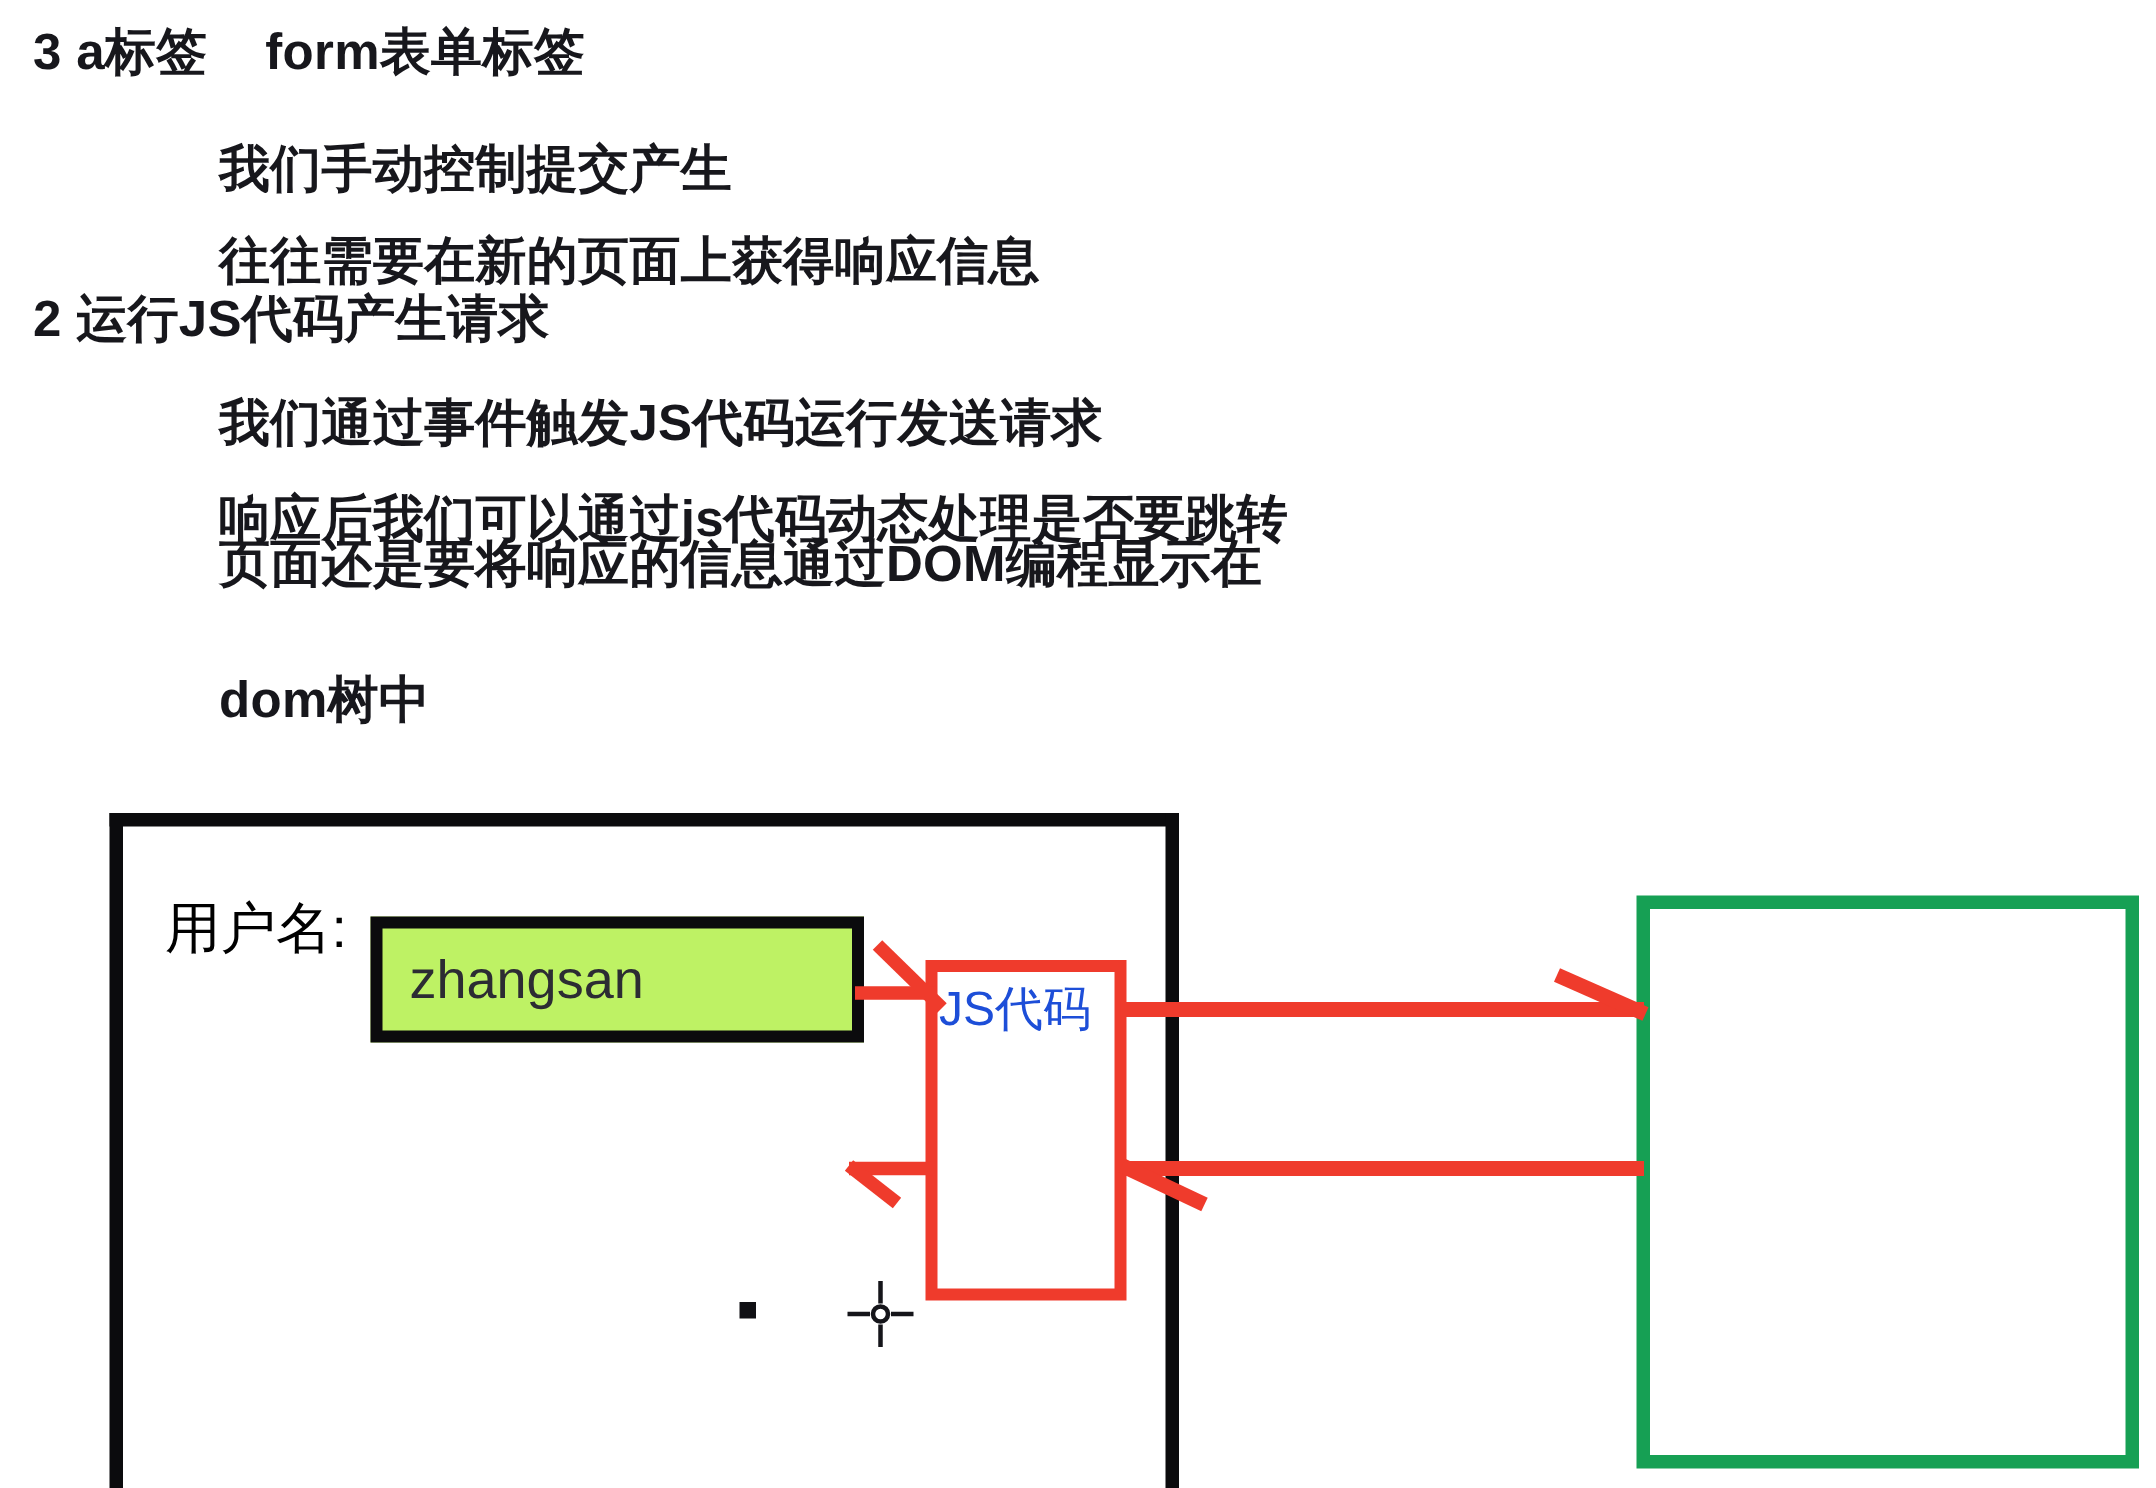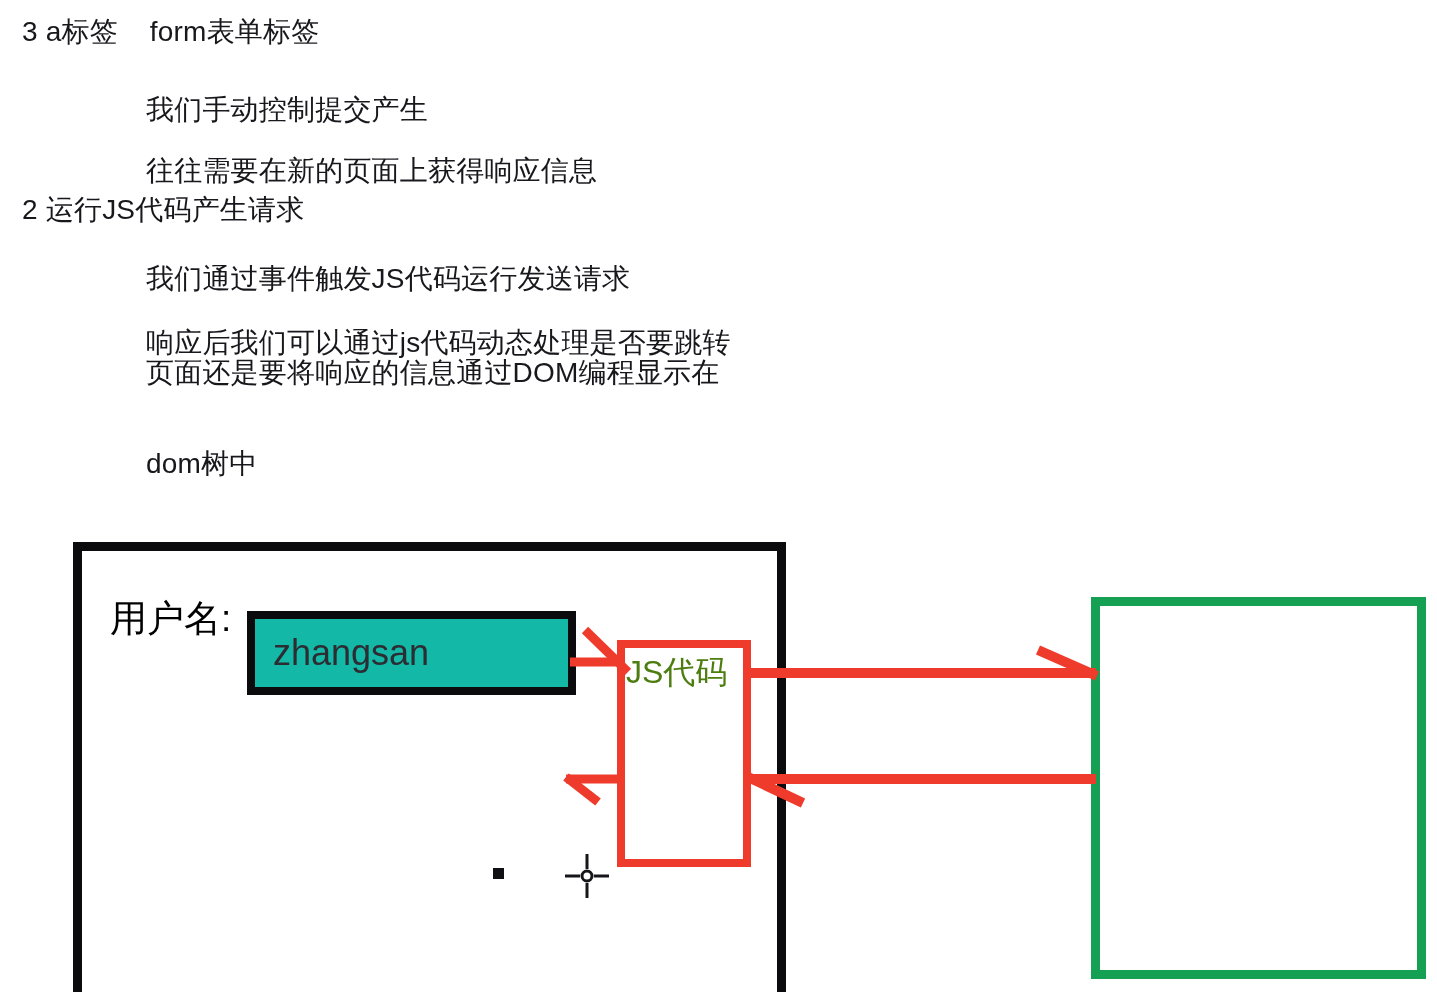--- a/index.html
+++ b/index.html
@@ -21,23 +21,23 @@
   .notes {
     position: absolute;
     left: 0;
     top: 0;
     width: 1437px;
   }
 
   .note-line {
     position: absolute;
     white-space: pre;
-    font-size: 28px;
-    line-height: 1;
-    font-weight: 400;
+    font-size: 34px;
+    line-height: 1;
+    font-weight: 700;
     color: #17171c;
     letter-spacing: 0.2px;
   }
 
   .note-line.level-0 { left: 22px; }
   .note-line.level-1 { left: 146px; }
 
   
   .diagram {
     position: absolute;
@@ -72,21 +72,21 @@
   }
 
   .input-box {
     position: absolute;
     left: 247px;
     top: 611px;
     width: 329px;
     height: 84px;
     border: 8px solid #0b0b0d;
     box-sizing: border-box;
-    background: #14b8a6;
+    background: #bef264;
     display: flex;
     align-items: center;
   }
   .input-value {
     font-size: 36px;
     line-height: 1;
     color: #2c2c33;
     padding-left: 18px;
     white-space: pre;
   }
@@ -100,21 +100,21 @@
     border: 8px solid #ef3b2c;
     box-sizing: border-box;
     background: transparent;
   }
   .js-label {
     position: absolute;
     left: 626px;
     top: 656px;
     font-size: 32px;
     line-height: 1;
-    color: #4d7c0f;
+    color: #1d4ed8;
     white-space: pre;
   }
 
   .server-box {
     position: absolute;
     left: 1091px;
     top: 597px;
     width: 335px;
     height: 382px;
     border: 9px solid #16a054;

